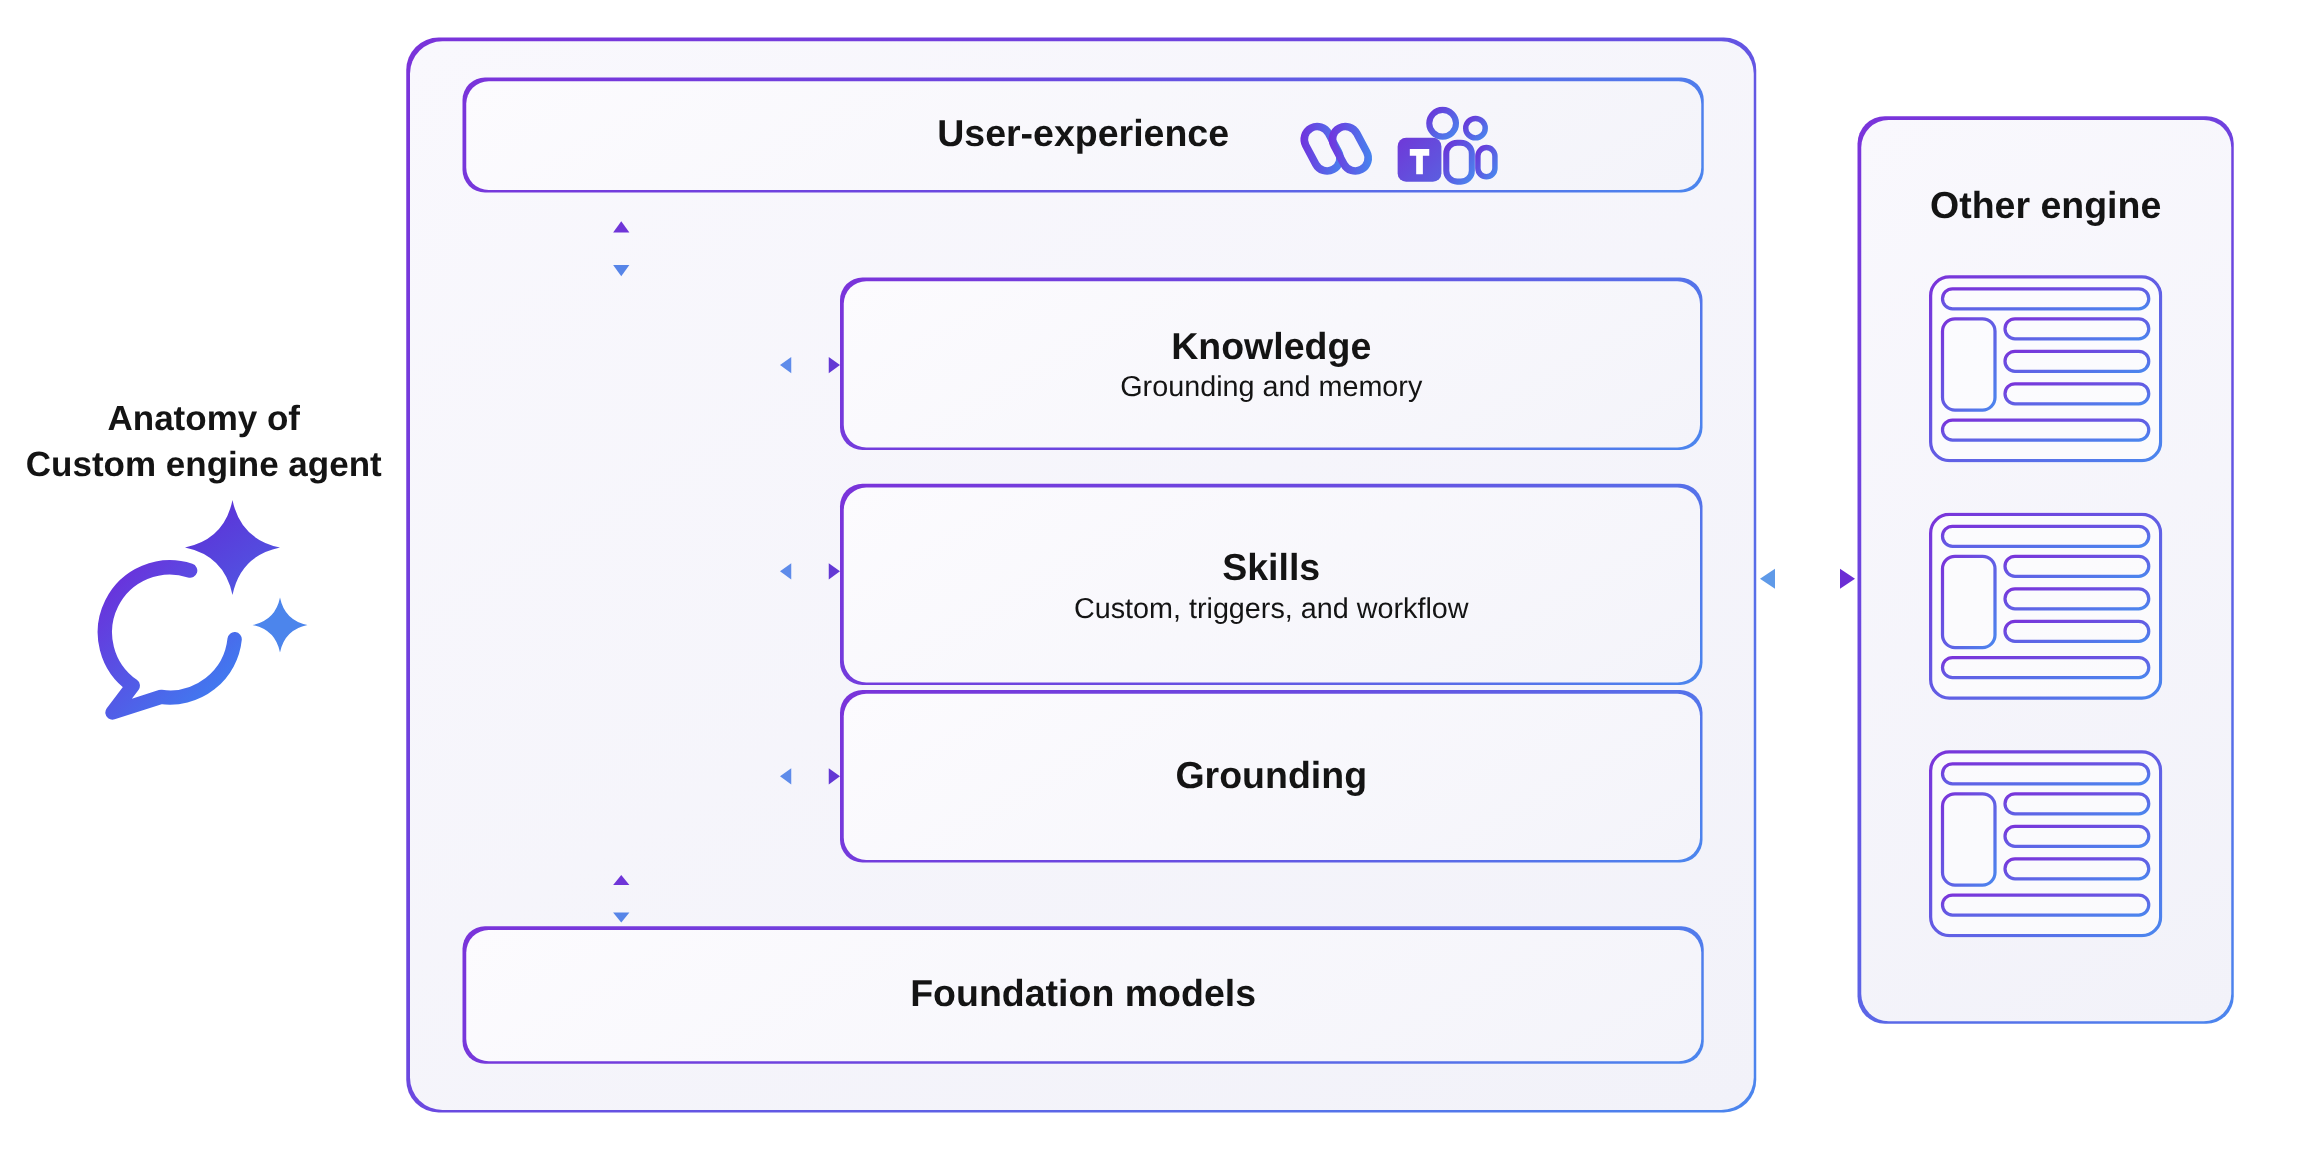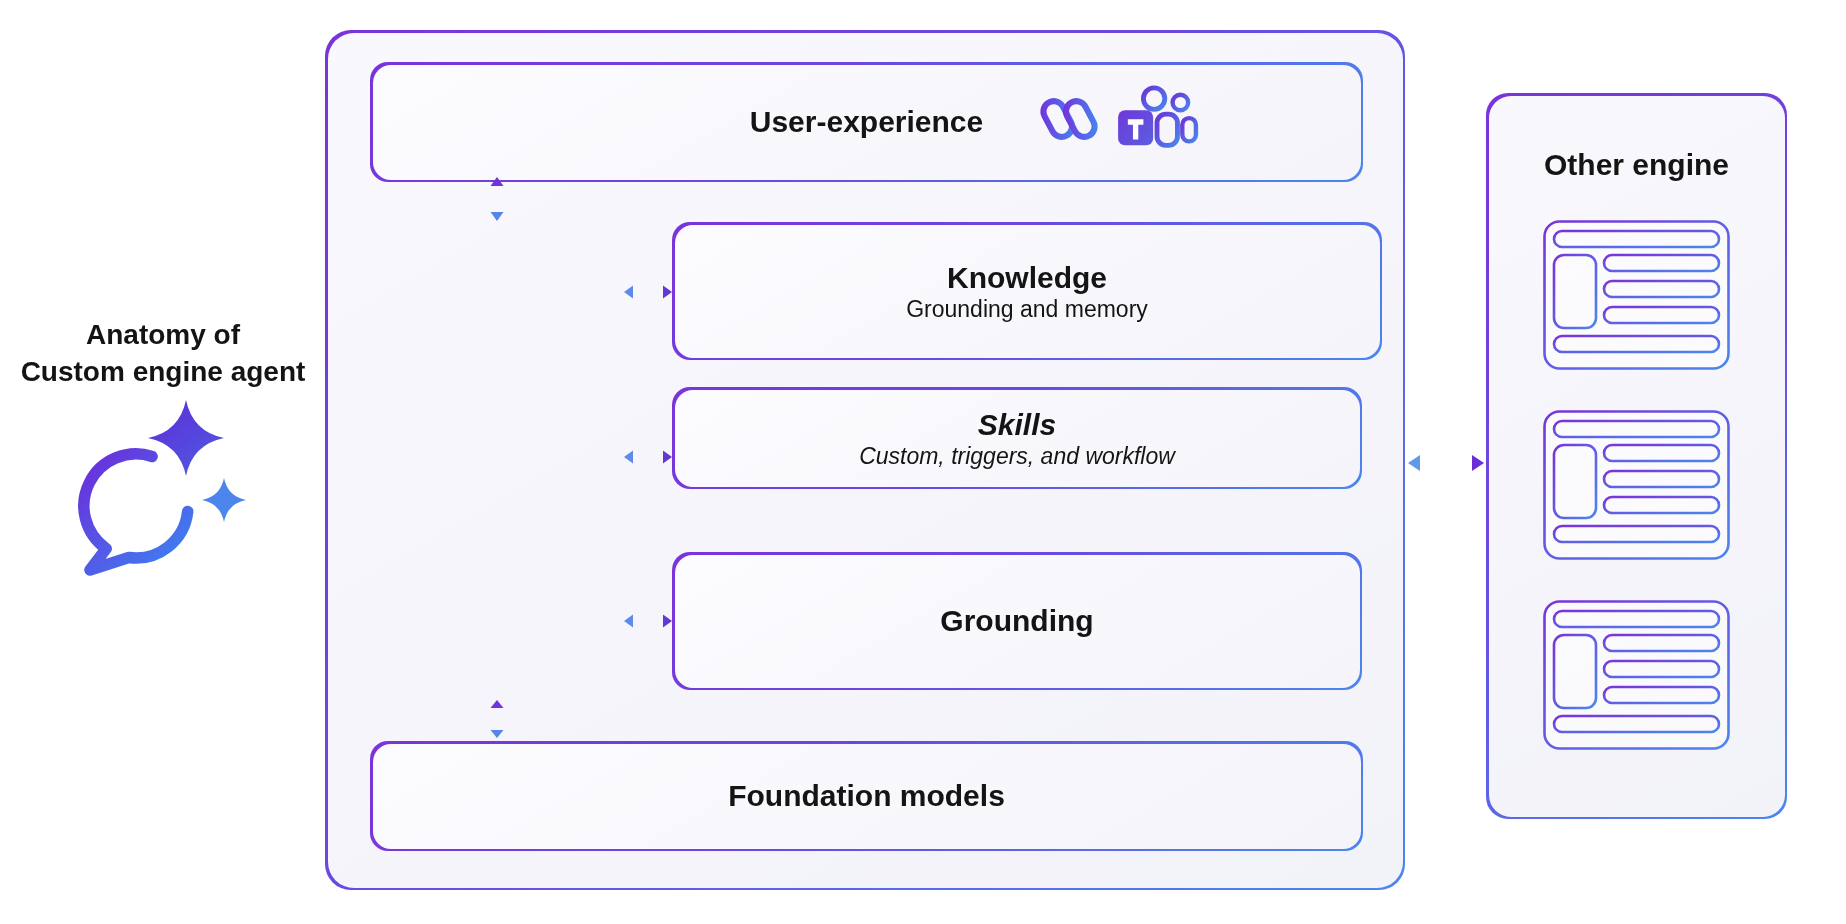--- a/index.html
+++ b/index.html
@@ -43,21 +43,21 @@
     </defs>
     <path d="M 76.1 58.5 A 52 52 0 0 0 30.2 150.6 L 14 172 L 52.8 159.5 A 52 52 0 0 0 111.7 113.4" fill="none" stroke="url(#gBub)" stroke-width="11.5" stroke-linecap="round" stroke-linejoin="round"></path>
     <path d="M 110 2 Q 116.5 33.5 148 40 Q 116.5 46.5 110 78 Q 103.5 46.5 72 40 Q 103.5 33.5 110 2 Z" fill="url(#gSpk)"></path>
     <path d="M 148 80 Q 151.7 98.3 170 102 Q 151.7 105.7 148 124 Q 144.3 105.7 126 102 Q 144.3 98.3 148 80 Z" fill="#4C85EC"></path>
   </svg>
 
   <div class="gb" style="left:325px;top:30px;width:1080px;height:860px;border-radius:26px;">
     <div class="fill container-fill"></div>
   </div>
 
-  <div class="gb" style="left:370px;top:62px;width:993px;height:120px;">
+  <div class="gb" style="left:370px;top:62px;width:993px;height:92px;">
     <div class="fill" style="position:absolute;">
       <span class="t abs" style="left:0;right:0;text-align:center;top:50%;transform:translateY(-50%);">User-experience</span>
 
       <svg class="abs" style="left:664px;top:23px;" width="64" height="62" viewBox="0 0 66 66">
         <defs>
             <linearGradient id="gCop" x1="0" y1="0" x2="1" y2="1">
           <stop offset="0" stop-color="#7231DD"></stop>
               <stop offset="1" stop-color="#4586EF"></stop>
             </linearGradient>
           </defs>
@@ -82,28 +82,28 @@
         <circle cx="64" cy="18" r="8" fill="none" stroke="url(#gTms)" stroke-width="4.5"></circle>
         <rect x="40" y="30" width="21" height="32" rx="9" fill="none" stroke="url(#gTms)" stroke-width="5"></rect>
         <rect x="66" y="34" width="14" height="24" rx="7" fill="none" stroke="url(#gTms)" stroke-width="4.5"></rect>
         <rect x="0" y="26" width="36" height="36" rx="7" fill="url(#gTsq)"></rect>
         <path d="M10 38 H26 M18 38 V56" stroke="#ffffff" stroke-width="5.5" fill="none"></path>
       </svg>
     </div>
   </div>
 
 
-  <div class="gb" style="left:672px;top:222px;width:690px;height:138px;padding-left:20px;">
+  <div class="gb" style="left:672px;top:222px;width:690px;height:138px;">
     <div class="fill">
       <span class="t">Knowledge</span>
       <span class="s">Grounding and memory</span>
     </div>
   </div>
 
-  <div class="gb" style="left:672px;top:387px;width:690px;height:102px;font-style:italic;">
+  <div class="gb" style="left:672px;top:387px;width:690px;height:161px;">
     <div class="fill">
       <span class="t">Skills</span>
       <span class="s">Custom, triggers, and workflow</span>
     </div>
   </div>
 
   <div class="gb" style="left:672px;top:552px;width:690px;height:138px;">
     <div class="fill">
       <span class="t">Grounding</span>
     </div>

